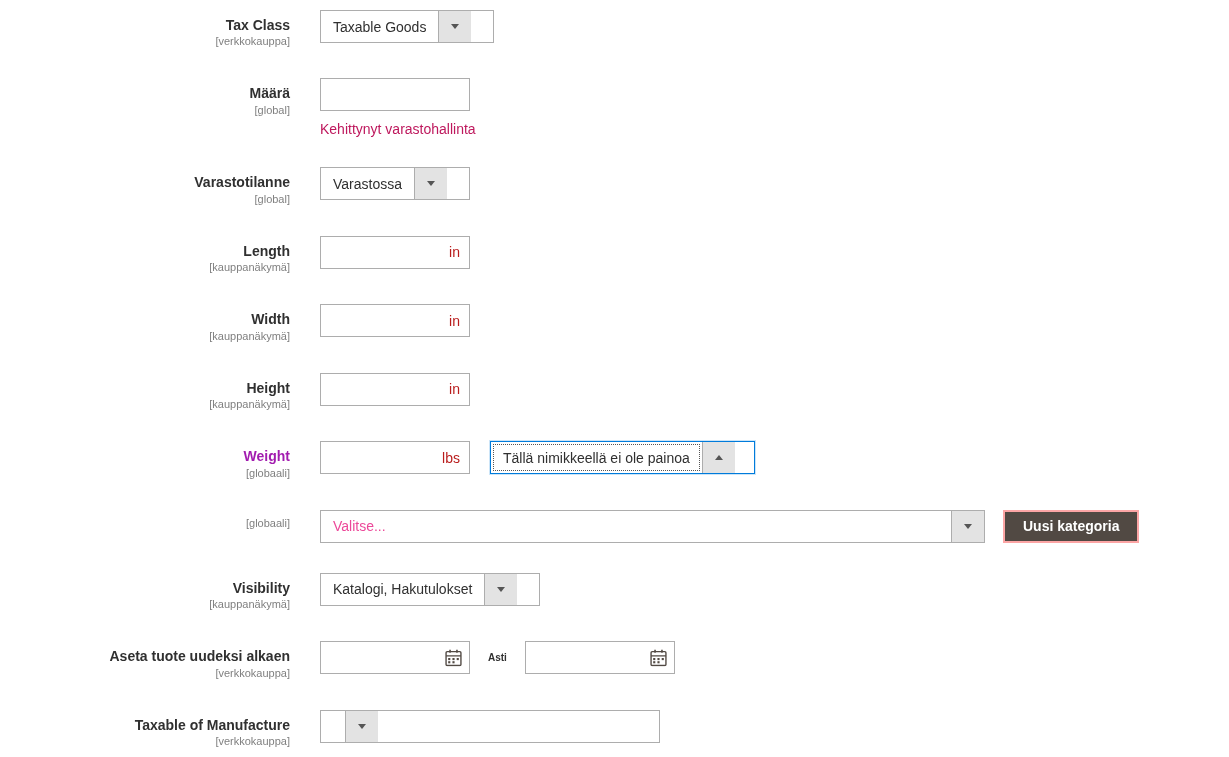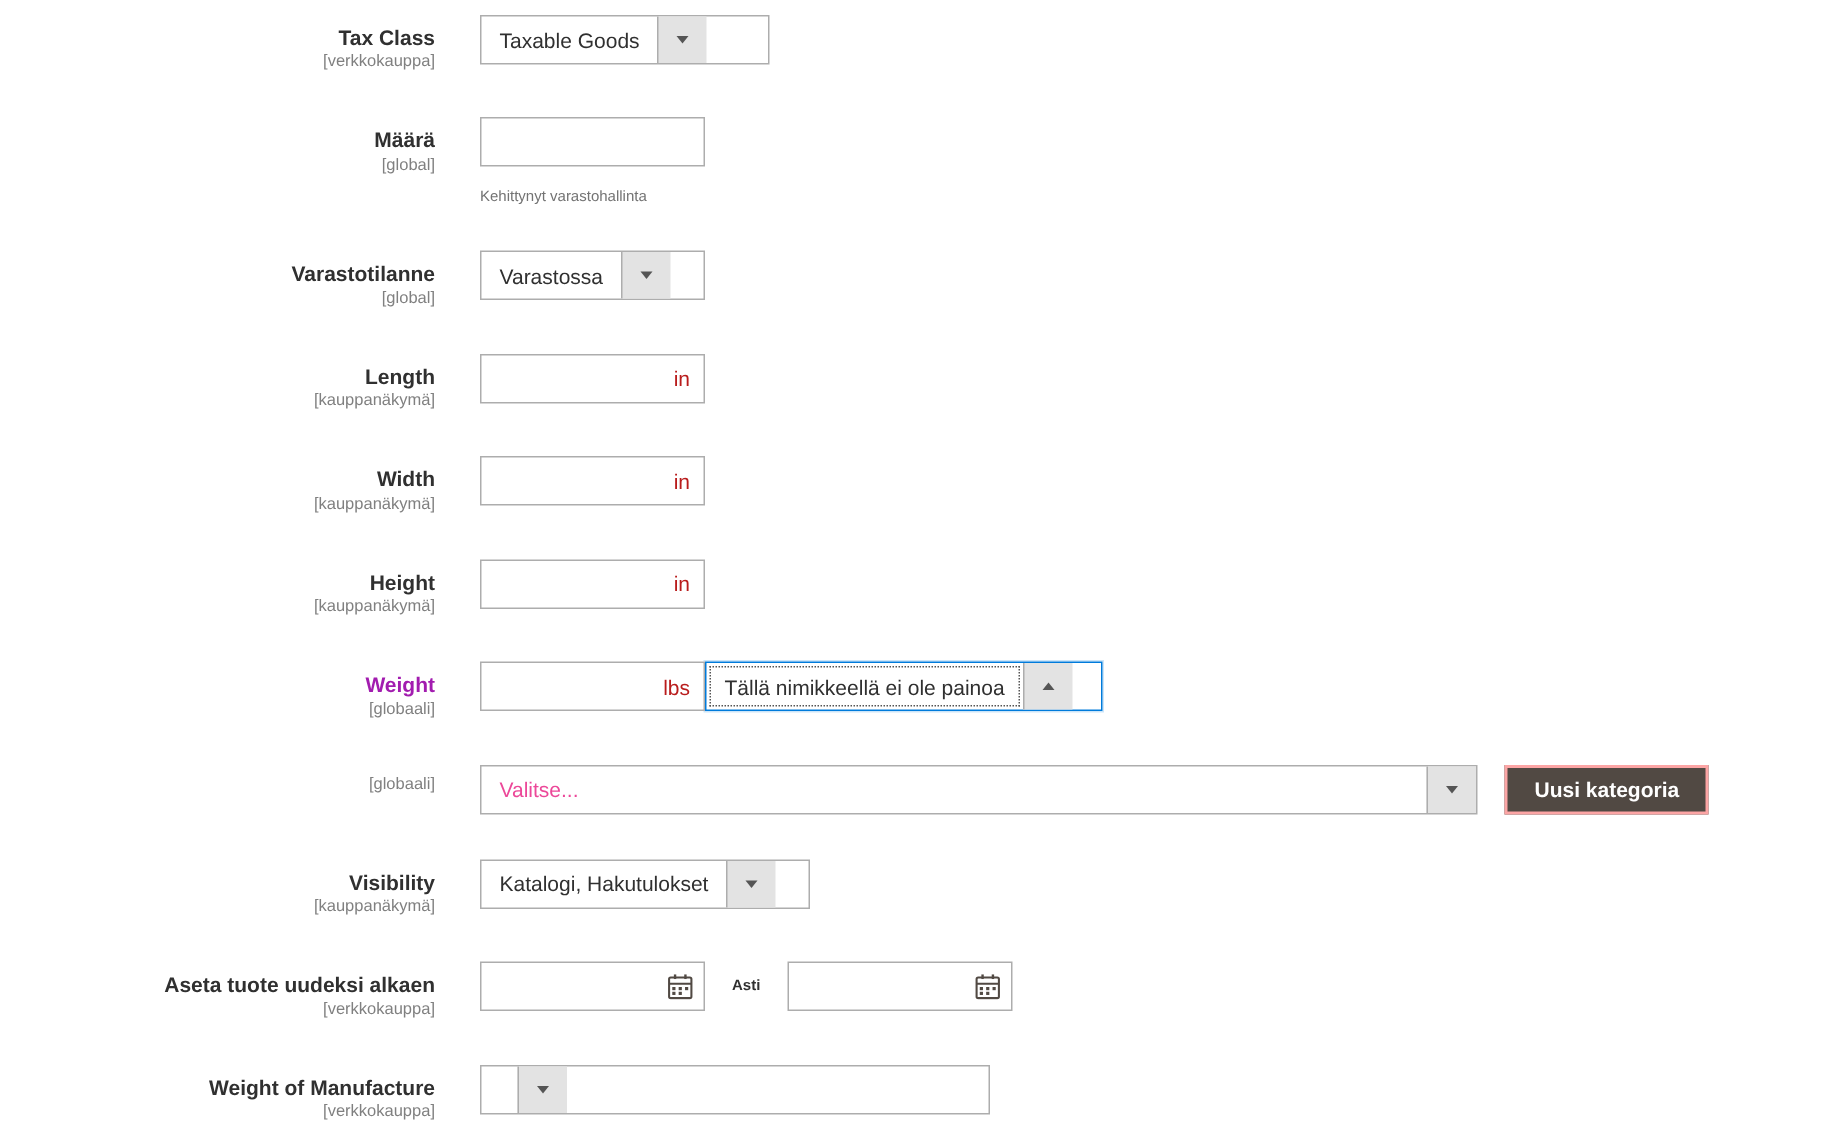--- a/index.html
+++ b/index.html
@@ -96,22 +96,22 @@
   }
   .select-box.focused {
     border: 1px solid #007bdb;
     box-shadow: 0 0 0 1px #007bdb33;
   }
   .select-box.focused .sel-text {
     outline: 1px dotted #555;
     outline-offset: -3px;
   }
   .link {
-    color: #737373;
-    font-size: 10px;
+    color: #be185d;
+    font-size: 14px;
     text-decoration: none;
     cursor: pointer;
   }
   .link-row { margin-top: 10px; width: 100%; }
   .multiselect {
     display: inline-flex;
     align-items: stretch;
     height: 33px;
     border: 1px solid #adadad;
     background: #fff;
@@ -161,32 +161,32 @@
     top: 50%;
     transform: translateY(-50%);
     width: 17px; height: 17px;
     cursor: pointer;
   }
   .date-sep {
     margin: 0 18px;
     font-weight: 600;
     font-size: 10px;
   }
-  .gap20 { }
+  .gap20 { margin-left: 20px; }
 </style>
 </head>
 <body>
 
 <div class="form-row">
   <div class="label-col">
     <div class="label-main">Tax Class</div>
     <div class="label-scope">[verkkokauppa]</div>
   </div>
   <div class="field-col">
-    <div class="select-box" style="width:193px">
+    <div class="select-box" style="width:174px">
       <div class="sel-text">Taxable Goods</div>
       <div class="sel-btn">
           <div class="tri-down"></div>
         </div>
     </div>
   </div>
 </div>
 
 <div class="form-row">
   <div class="label-col">
@@ -337,21 +337,21 @@
           <rect x="7" y="11" width="2" height="2" fill="#514943"></rect>
           <rect x="4" y="0" width="1.5" height="3" fill="#514943"></rect>
           <rect x="10.5" y="0" width="1.5" height="3" fill="#514943"></rect>
         </svg>
     </div>
   </div>
 </div>
 
 <div class="form-row">
   <div class="label-col">
-    <div class="label-main">Weight of Manufacture</div>
+    <div class="label-main">Taxable of Manufacture</div>
     <div class="label-scope">[verkkokauppa]</div>
   </div>
   <div class="field-col">
     <div class="select-box" style="width:340px">
       <div class="sel-text"></div>
       <div class="sel-btn">
           <div class="tri-down"></div>
         </div>
     </div>
   </div>

